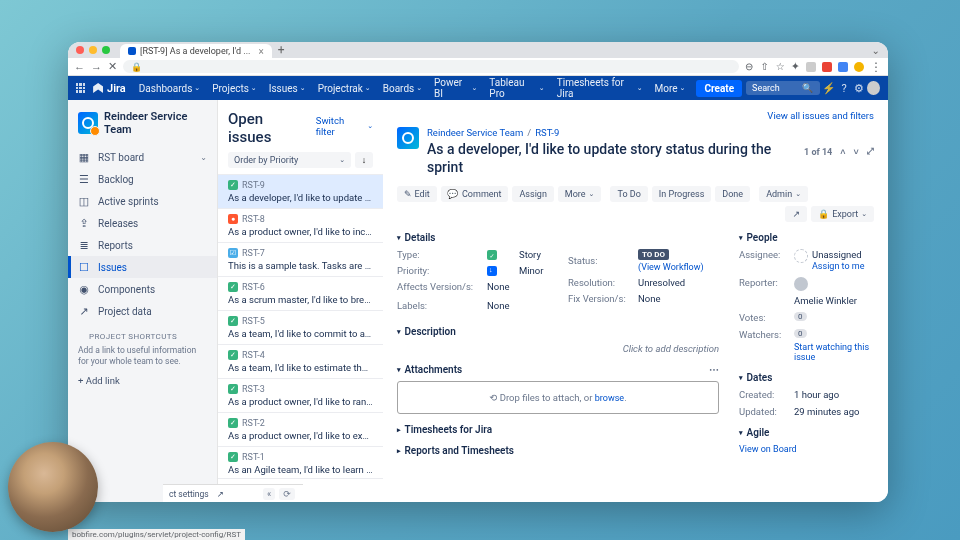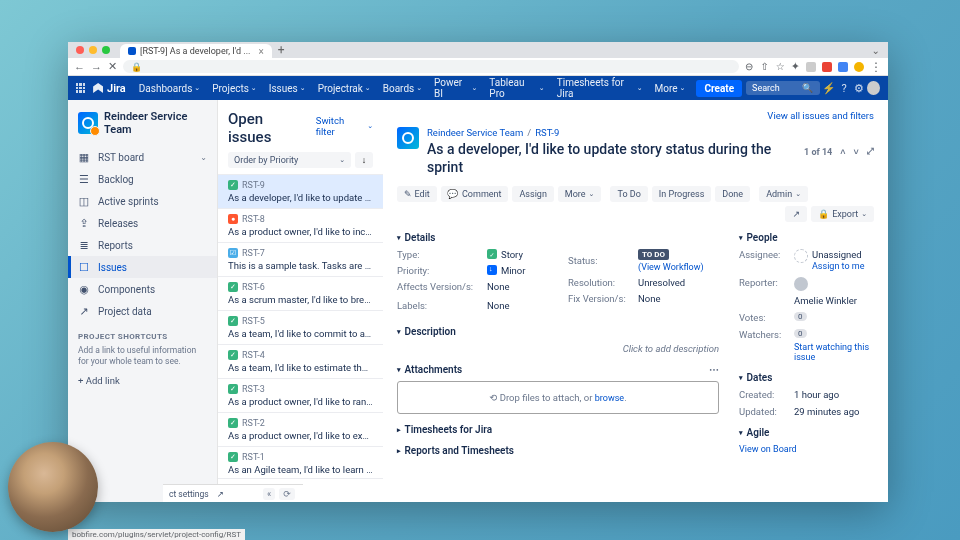--- a/index.html
+++ b/index.html
@@ -1,17 +1,17 @@
 <!DOCTYPE html>
 <html><head>
 <meta charset="utf-8">
 <style>
 * { margin: 0; padding: 0; box-sizing: border-box; font-family: -apple-system, BlinkMacSystemFont, "Segoe UI", Roboto, sans-serif; }
 body { background: linear-gradient(135deg, #7ec8d4 0%, #5ba8c4 50%, #4a9bc0 100%); width: 960px; height: 540px; overflow: hidden; position: relative; }
-.browser-window { position: absolute; top: 42px; left: 68px; width: 820px; height: 460px; background: #fff; border-radius: 0; box-shadow: 0 10px 40px rgba(0,0,0,0.3); overflow: hidden; display: flex; flex-direction: column; }
+.browser-window { position: absolute; top: 42px; left: 68px; width: 820px; height: 460px; background: #fff; border-radius: 12px; box-shadow: 0 10px 40px rgba(0,0,0,0.3); overflow: hidden; display: flex; flex-direction: column; }
 .tab-bar { height: 16px; background: #dfe1e5; display: flex; align-items: center; padding: 0 8px; }
 .traffic-lights { display: flex; gap: 5px; margin-right: 10px; }
 .tl { width: 8px; height: 8px; border-radius: 50%; }
 .tl-red { background: #ff5f57; }
 .tl-yellow { background: #febc2e; }
 .tl-green { background: #28c840; }
 .tab { background: #fff; border-radius: 6px 6px 0 0; padding: 2px 8px; font-size: 9px; color: #444; display: flex; align-items: center; gap: 4px; height: 14px; margin-top: 2px; }
 .tab-icon { width: 8px; height: 8px; background: #0052cc; border-radius: 2px; }
 .tab-close { color: #888; font-size: 10px; margin-left: 4px; }
 .tab-plus { color: #666; font-size: 12px; margin-left: 6px; }
@@ -39,21 +39,21 @@
 .proj-header { display: flex; align-items: center; gap: 6px; padding: 0 10px 10px; }
 .proj-avatar { width: 22px; height: 22px; border-radius: 3px; background: linear-gradient(135deg, #0065ff, #00b8d9); display: flex; align-items: center; justify-content: center; position: relative; }
 .proj-avatar::after { content: ""; position: absolute; bottom: -2px; right: -2px; width: 8px; height: 8px; background: #ff8b00; border-radius: 50%; border: 1px solid #f4f5f7; }
 .proj-inner { width: 12px; height: 12px; border: 2px solid #fff; border-radius: 50%; }
 .proj-name { font-size: 11px; font-weight: 600; color: #172b4d; }
 .sb-item { display: flex; align-items: center; gap: 8px; padding: 5px 10px; color: #42526e; cursor: pointer; }
 .sb-item.active { background: #ebecf0; color: #0052cc; position: relative; }
 .sb-item.active::before { content: ""; position: absolute; left: 0; top: 0; bottom: 0; width: 3px; background: #0052cc; }
 .sb-ic { width: 12px; height: 12px; display: flex; align-items: center; justify-content: center; font-size: 11px; }
 .sb-chev { margin-left: auto; font-size: 8px; color: #6b778c; }
-.sb-heading { padding: 10px 10px 4px; font-size: 8px; font-weight: 700; color: #6b778c; letter-spacing: 0.4px; }
+.sb-heading { padding: 10px 21px 4px; font-size: 8px; font-weight: 400; color: #6b778c; letter-spacing: 0.4px; }
 .sb-hint { padding: 0 10px; font-size: 8.5px; color: #6b778c; line-height: 1.3; }
 .sb-addlink { padding: 8px 10px; font-size: 9.5px; color: #42526e; cursor: pointer; }
 .issue-panel { width: 165px; background: #fff; display: flex; flex-direction: column; }
 .ip-header { padding: 10px 10px 6px; display: flex; align-items: baseline; gap: 6px; }
 .ip-title { font-size: 15px; font-weight: 500; color: #172b4d; }
 .ip-switch { font-size: 9.5px; color: #0052cc; cursor: pointer; display: flex; align-items: center; gap: 2px; }
 .ip-order { padding: 0 10px 6px; display: flex; gap: 4px; }
 .order-sel { flex: 1; background: #f4f5f7; border-radius: 3px; padding: 3px 6px; font-size: 9px; color: #42526e; display: flex; align-items: center; justify-content: space-between; cursor: pointer; }
 .order-sort { width: 18px; background: #f4f5f7; border-radius: 3px; display: flex; align-items: center; justify-content: center; font-size: 9px; cursor: pointer; }
 .issue-list { flex: 1; overflow-y: auto; }
@@ -85,21 +85,21 @@
 .act-right { margin-left: auto; display: flex; gap: 4px; }
 .dp-cols { display: flex; gap: 20px; }
 .dp-left { flex: 1; }
 .dp-right { width: 135px; }
 .sect { margin-bottom: 10px; }
 .sect-h { font-size: 10px; font-weight: 600; color: #172b4d; display: flex; align-items: center; gap: 4px; cursor: pointer; margin-bottom: 6px; }
 .sect-h .tri { font-size: 7px; }
 .sect-menu { margin-left: auto; color: #6b778c; cursor: pointer; }
 .fld { display: flex; font-size: 9.5px; margin-bottom: 5px; align-items: center; }
 .fld-lbl { width: 90px; color: #6b778c; }
-.fld-val { color: #172b4d; display: flex; align-items: flex-start; gap: 4px; }
+.fld-val { color: #172b4d; display: flex; align-items: flex-end; gap: 22px; }
 .badge-story { background: #36b37e; width: 10px; height: 10px; border-radius: 2px; display: inline-flex; align-items: center; justify-content: center; color: #fff; font-size: 6px; }
 .badge-minor { width: 10px; height: 10px; background: #0065ff; border-radius: 2px; position: relative; }
 .badge-minor::after { content: "↓"; position: absolute; color: #fff; font-size: 7px; top: 0; left: 2px; }
 .lozenge { background: #42526e; color: #fff; font-size: 8px; padding: 1px 4px; border-radius: 2px; font-weight: 700; }
 .link { color: #0052cc; cursor: pointer; font-size: 9px; }
 .desc-ph { font-style: italic; color: #6b778c; font-size: 9.5px; cursor: pointer; text-align: right; }
 .dropzone { border: 1px solid #a3a3a3; border-radius: 3px; padding: 10px; text-align: center; font-size: 9.5px; color: #6b778c; margin-top: 4px; }
 .dropzone .link { color: #0052cc; }
 .right-fld { display: flex; font-size: 9.5px; margin-bottom: 6px; align-items: flex-start; }
 .right-lbl { width: 55px; color: #6b778c; }

